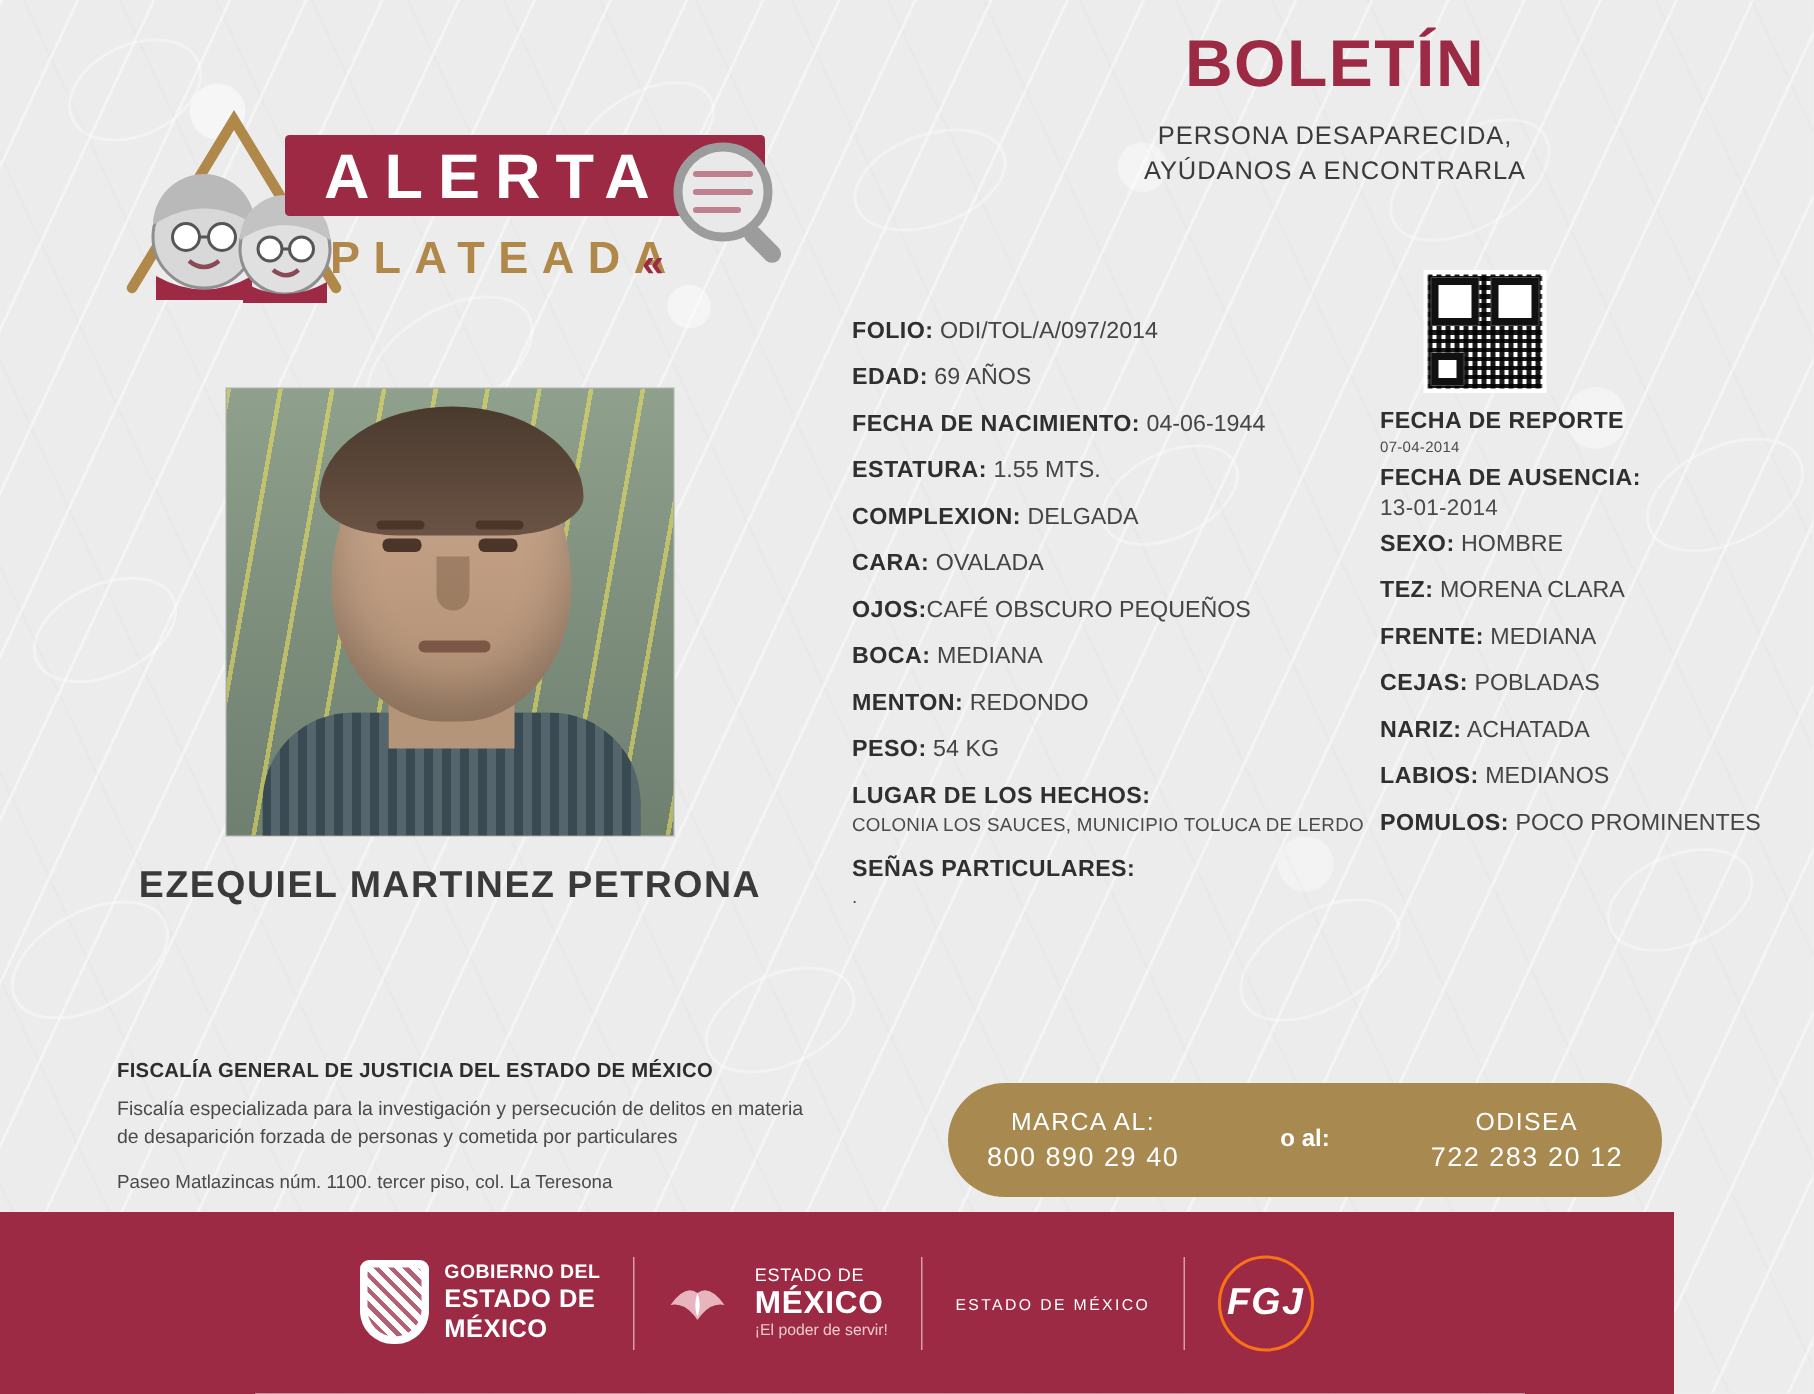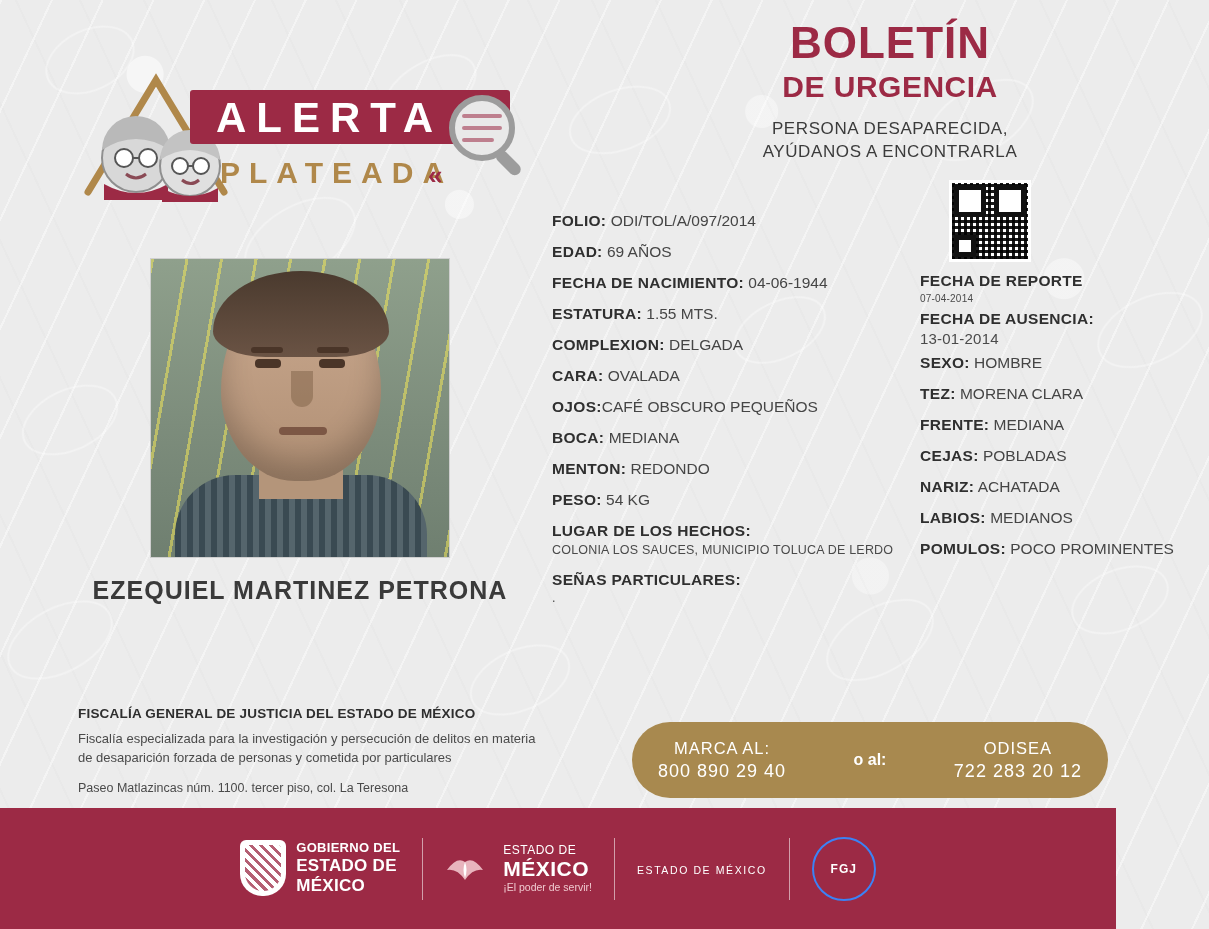--- a/index.html
+++ b/index.html
@@ -123,21 +123,21 @@
     background:#b4957a;
   }
 
   .person-name {
     position:absolute; left:60px; top:575px; width:480px;
     text-align:center; font-size:25px; font-weight:bold; color:#3a3a3a;
     letter-spacing:1px; line-height:1.25;
   }
 
   
-  .col-left { position:absolute; left:552px; top:212px; width:360px; }
+  .col-left { position:absolute; left:568px; top:212px; width:360px; }
   .col-right { position:absolute; left:920px; top:272px; width:290px; }
 
   .row { margin-bottom:14px; font-size:15.5px; color:#3b3b3b; line-height:1.1; }
   .row .lbl { font-weight:bold; color:#2f2f2f; letter-spacing:.3px; }
   .row .val { color:#454545; }
   .sub-val { font-size:12.5px; color:#4a4a4a; margin-top:4px; letter-spacing:.2px;}
 
   .qr {
     position:absolute; left:949px; top:180px; width:82px; height:82px;
     background:#ffffff;
@@ -200,23 +200,23 @@
   .edomex { color:#fff; text-align:left; line-height:1.15; }
   .edomex .l1{font-size:12px; letter-spacing:.5px;}
   .edomex .l2{font-size:21px; font-weight:bold; letter-spacing:.5px;}
   .edomex .l3{font-size:10.5px; color:#f0c9cf;}
   .eagle{ width:40px;height:34px; margin-right:8px; }
   .dif { color:#fff; text-align:center; }
   .dif .d{ font-size:38px; font-weight:bold; letter-spacing:2px; line-height:.95;}
   .dif .s{ font-size:10.5px; letter-spacing:1.6px; margin-top:2px;}
   .fgj {
     width:64px;height:64px;border-radius:50%;
-    border:2px solid #3b82f6; color:#fff;
+    border:2px solid #f97316; color:#fff;
     display:flex;align-items:center;justify-content:center;
-    font-size:12px; font-weight:bold; letter-spacing:1px;
+    font-size:25px; font-weight:bold; letter-spacing:1px;font-style:italic;
   }
 </style>
 </head>
 <body>
 
 <div class="poster">
   <div class="bg-pattern"></div>
   <svg class="bg-ovals" width="1209" height="929">
     <g fill="none" stroke="#ffffff" stroke-width="2" opacity="0.75">
       <ellipse cx="90" cy="60" rx="46" ry="30" transform="rotate(-25 90 60)"></ellipse>
@@ -262,21 +262,20 @@
 
       <svg class="magnifier" viewBox="0 0 96 96">
         <circle cx="42" cy="42" r="30" fill="#e9e9e9" stroke="#9c9c9c" stroke-width="6"></circle>
         <rect x="62" y="62" width="30" height="12" rx="6" transform="rotate(45 62 62)" fill="#9c9c9c"></rect>
         <path d="M24 30 h36 M24 42 h36 M24 54 h28" stroke="#9c2a45" stroke-width="4" stroke-linecap="round" opacity=".55"></path>
       </svg>
     </div>
 
     <div class="boletin-block">
       <div class="boletin-1">BOLETÍN</div>
-      <div class="boletin-2">DE URGENCIA</div>
       <div class="boletin-sub">
         <div>PERSONA DESAPARECIDA,</div>
         <div>AYÚDANOS A ENCONTRARLA</div>
       </div>
     </div>
   </div>
 
   <div class="photo-frame">
     <div class="photo-bg"></div>
     <div class="sweater"></div>

